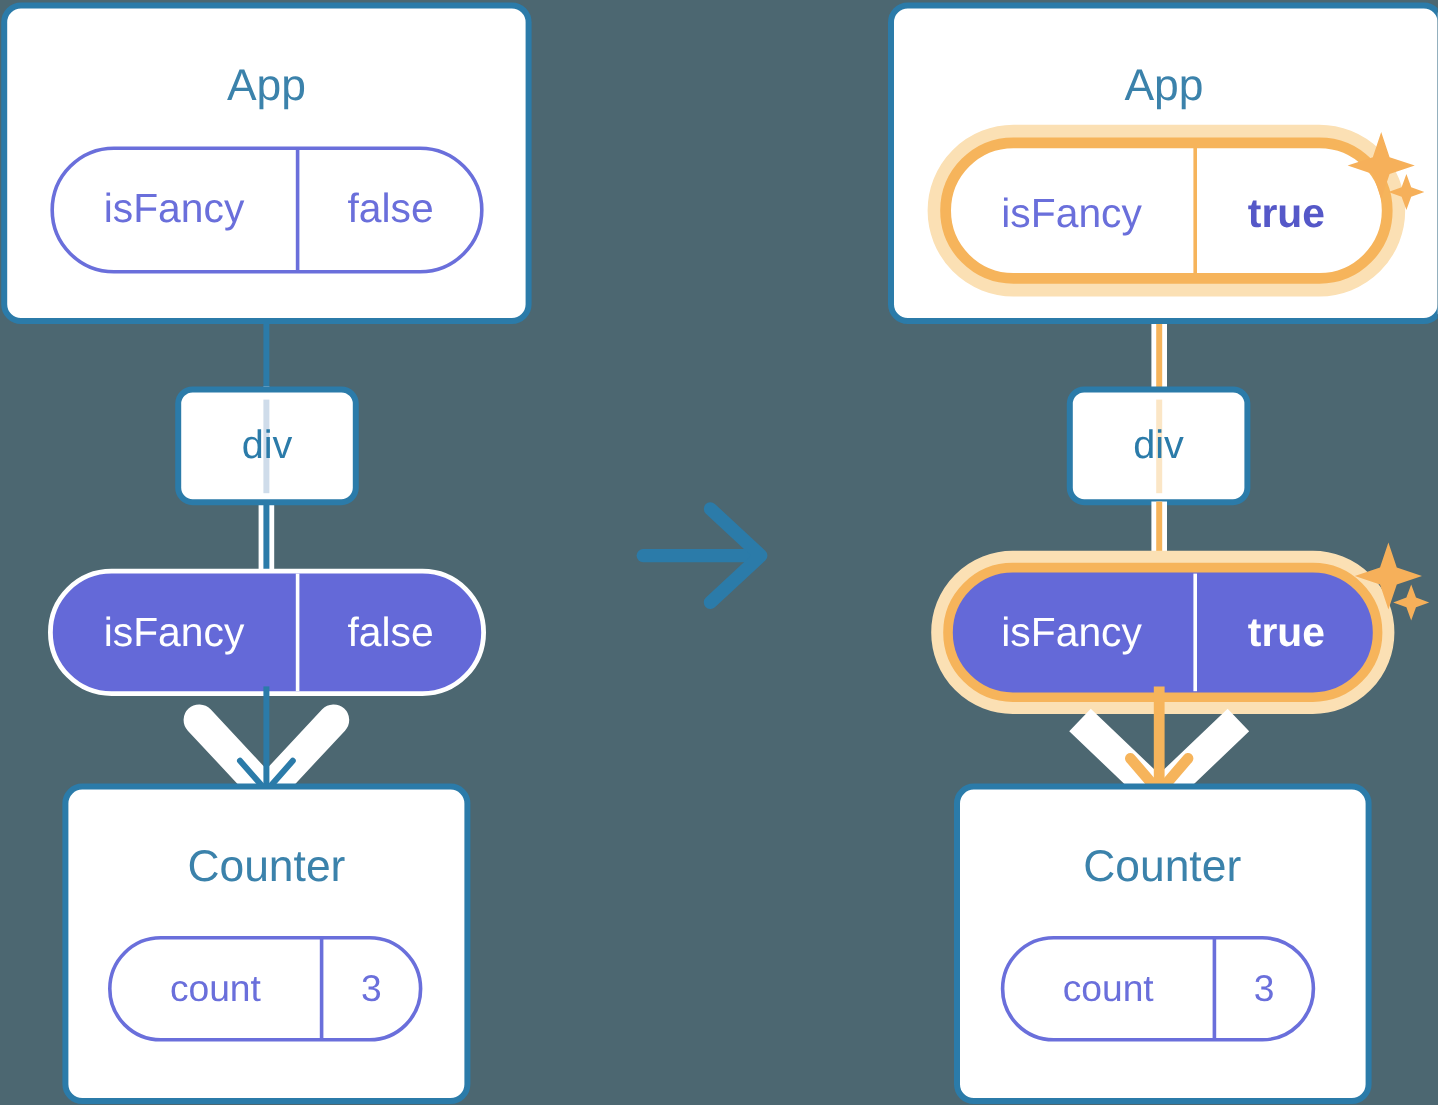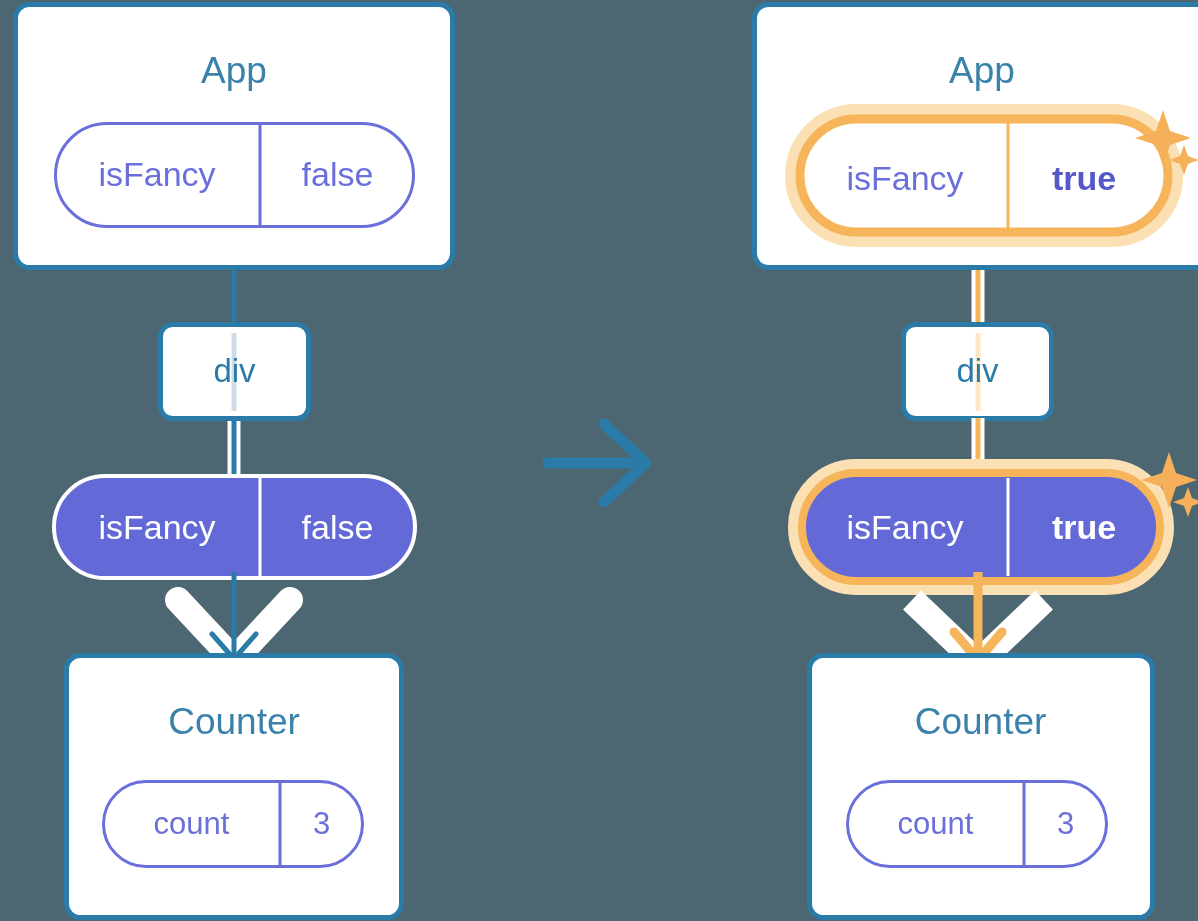--- a/index.html
+++ b/index.html
@@ -3,21 +3,21 @@
 <meta charset="utf-8">
 <style>
   html,body{margin:0;padding:0;}
   body{
     width:1198px;height:921px;
     background:#4c6771;
     font-family:"Liberation Sans", sans-serif;
     overflow:hidden;
     position:relative;
   }
-  #stage{position:absolute;left:0;top:0;width:1100px;height:921px;margin-left:12px;}
+  #stage{position:absolute;left:0;top:0;width:1100px;height:921px;}
   #stage svg{position:absolute;left:0;top:0;}
   .lbl{position:absolute;white-space:nowrap;pointer-events:none;}
 </style>
 </head>
 <body>
 
 <div id="stage">
 
   <svg width="1198" height="921" viewBox="0 0 1198 921">
 

